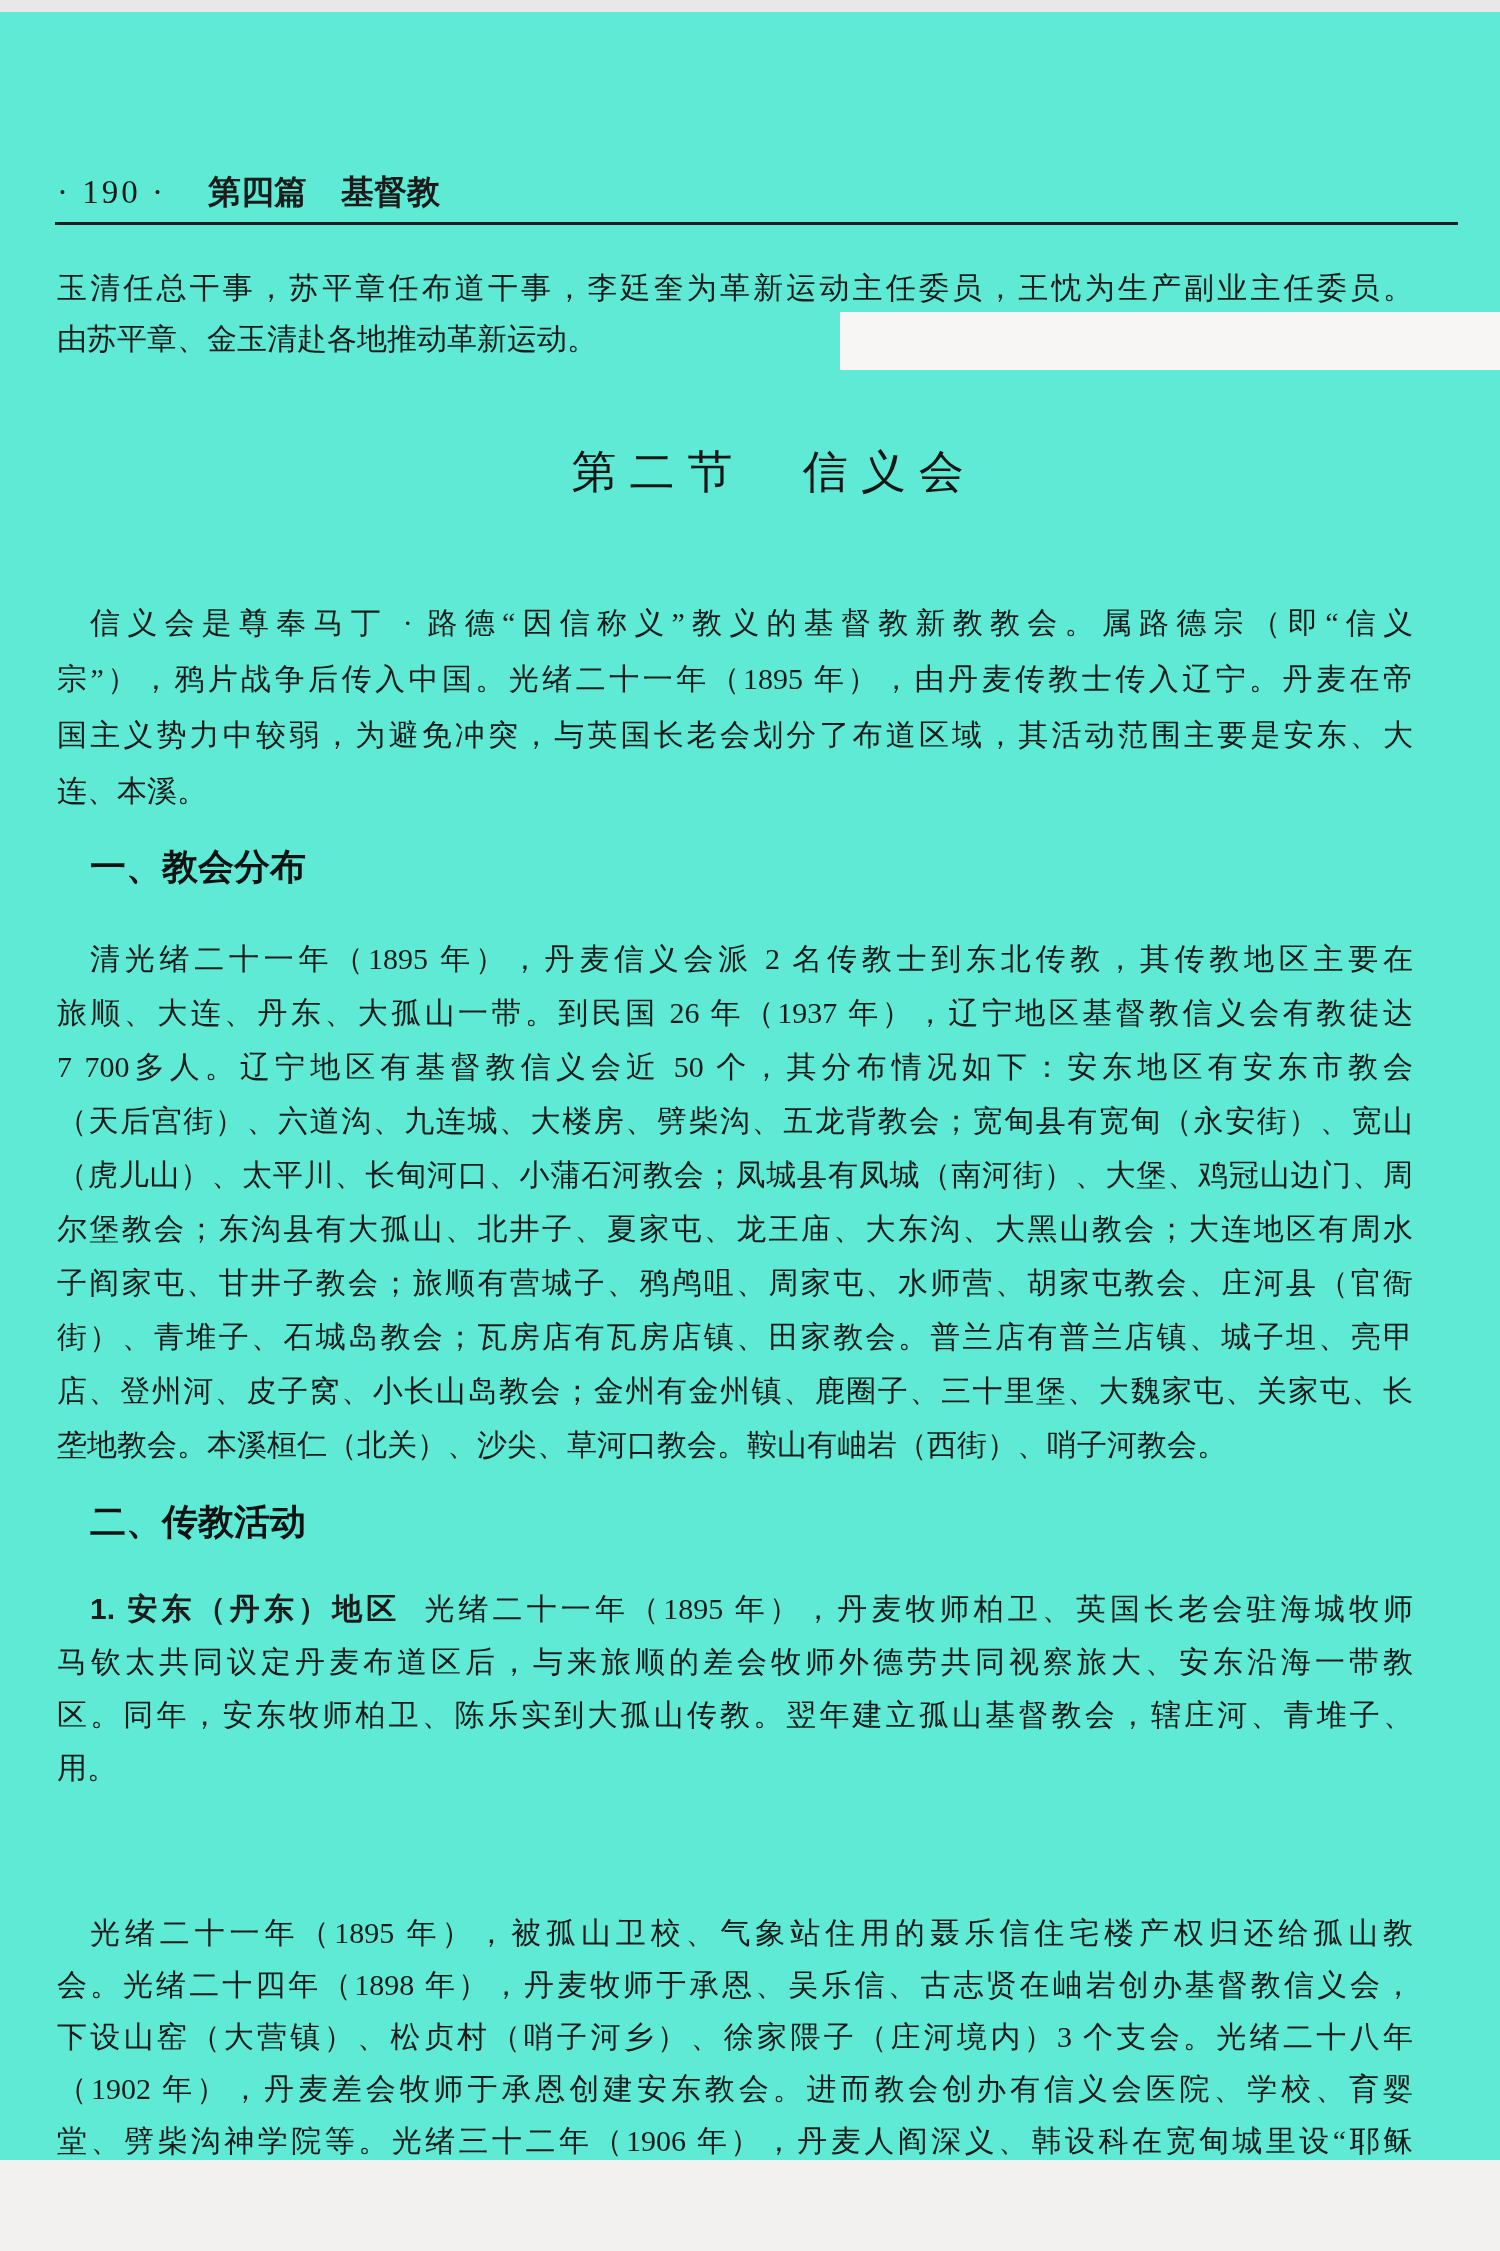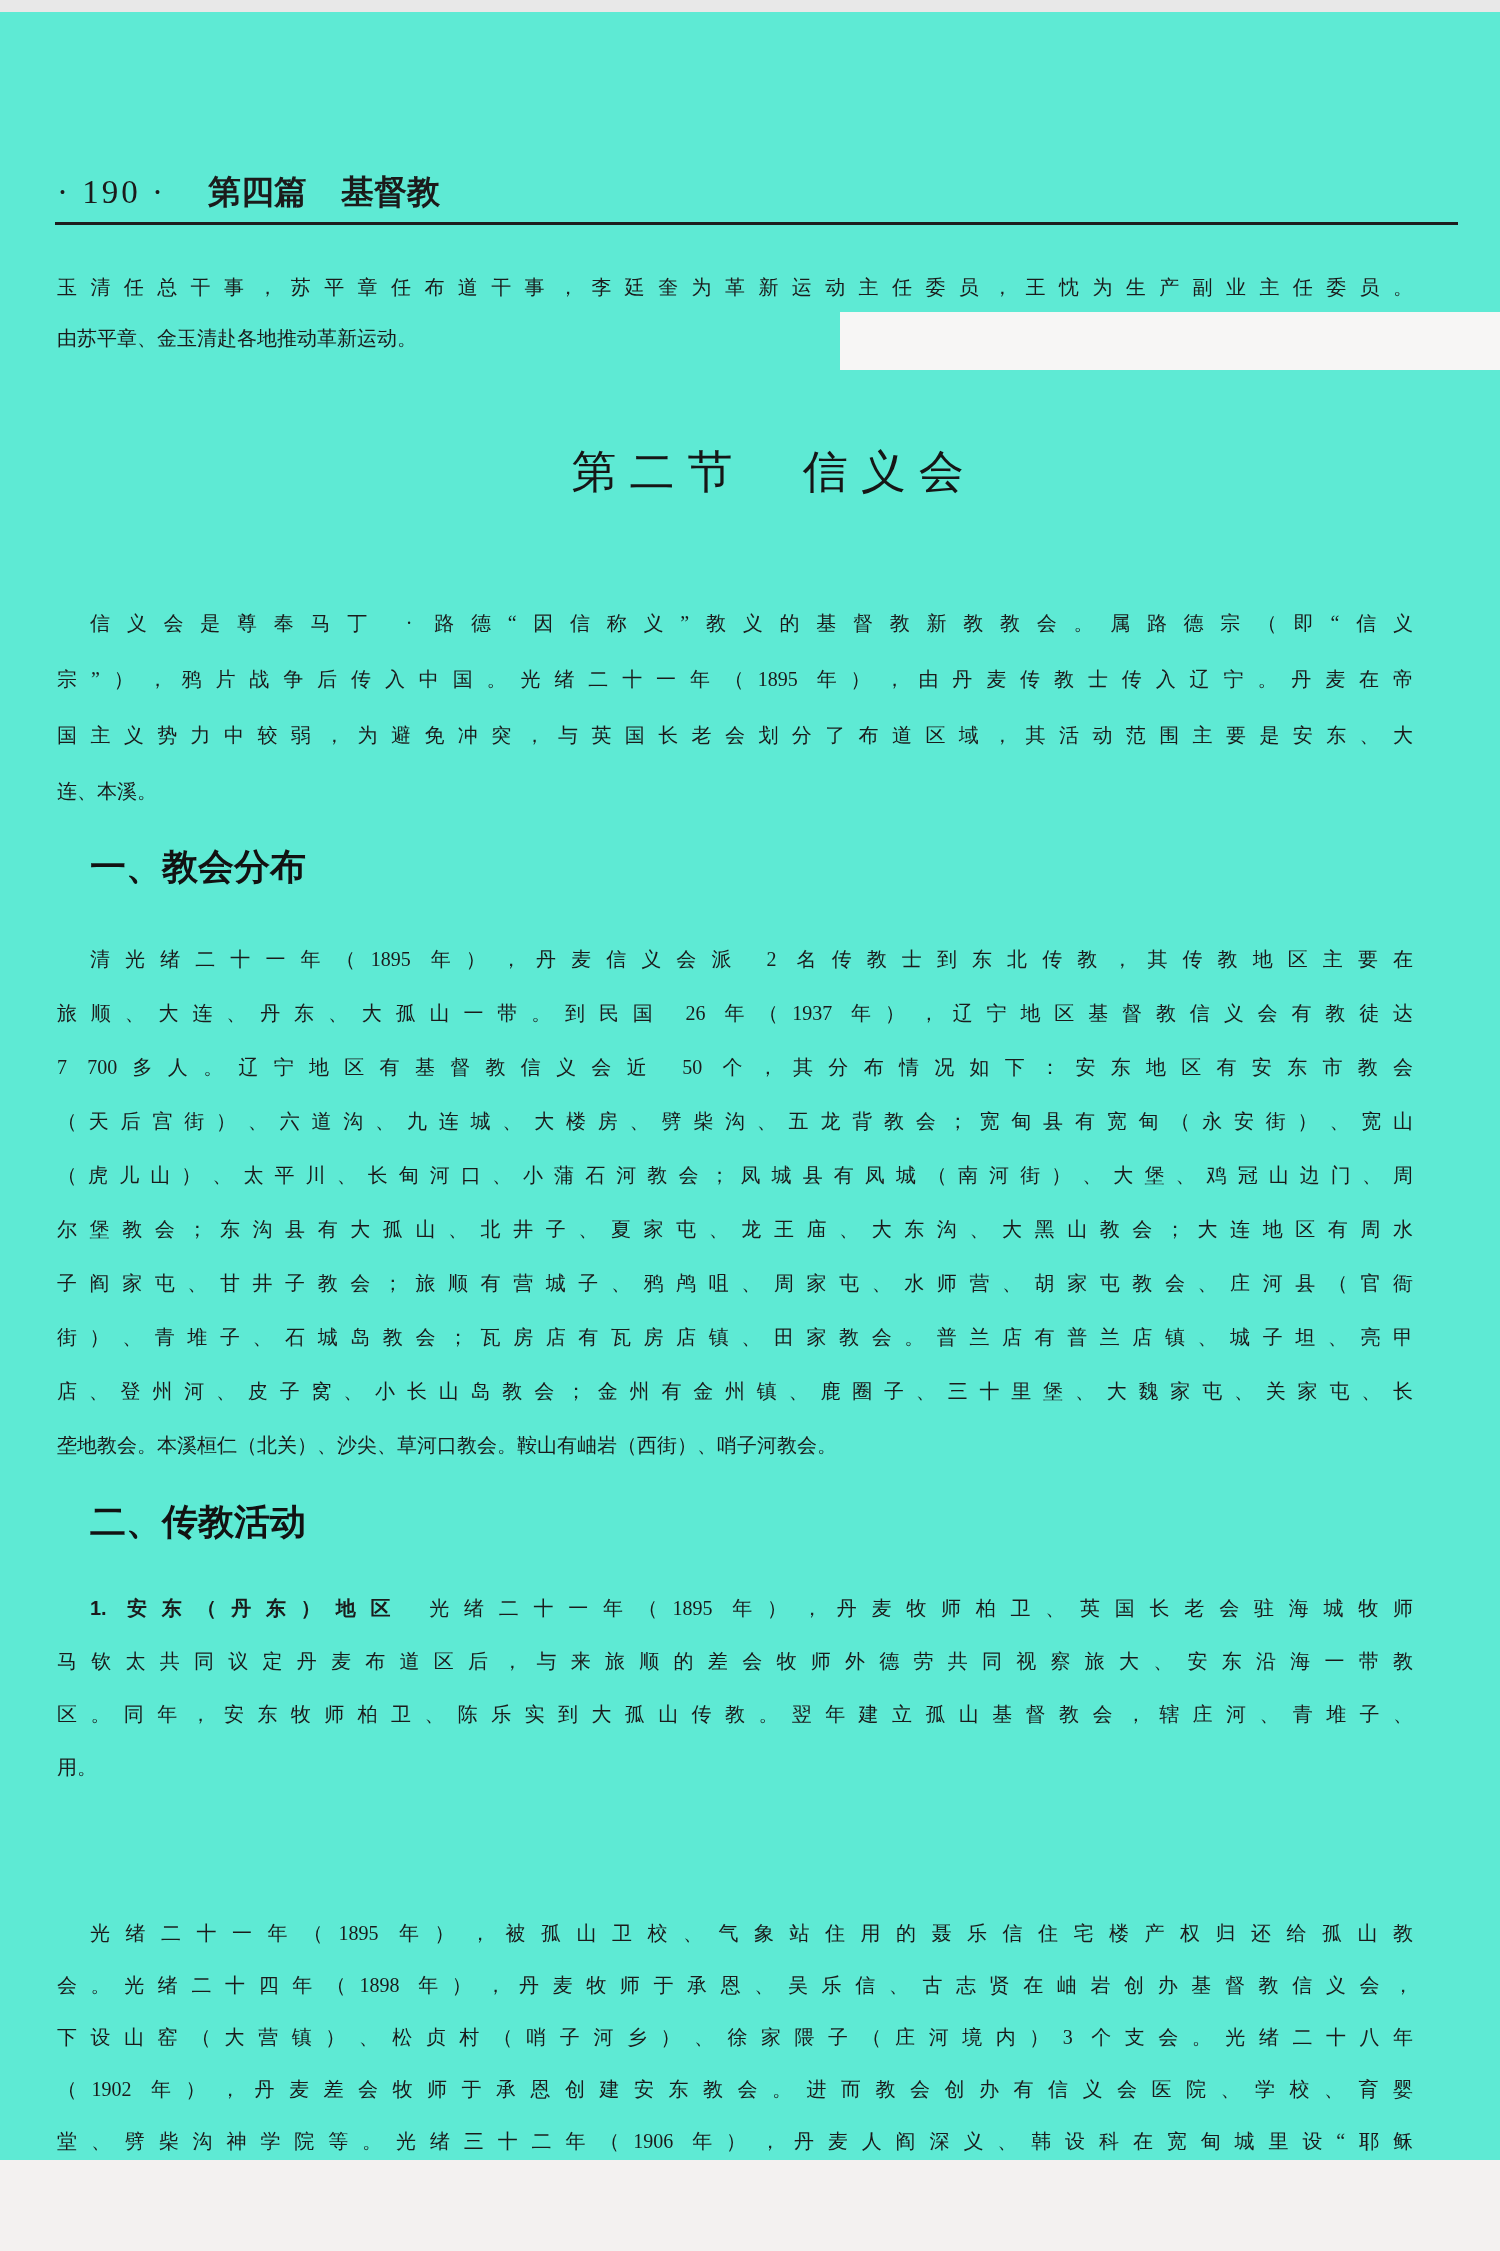--- a/index.html
+++ b/index.html
@@ -25,21 +25,21 @@
   .page-num { letter-spacing: 3px; }
   .part-label, .part-title {
     font-family: "Liberation Sans", "DejaVu Sans", sans-serif;
     font-weight: bold; font-size: 33px;
   }
   .part-label { margin-left: 42px; text-align: center; }
   .part-title { margin-left: 34px; }
 
   .rule { position: absolute; top: 210px; left: 55px; width: 1403px; height: 3px; background: #1e1e1e; }
 
-  .para { position: absolute; left: 57px; width: 1356px; font-size: 20px; }
+  .para { position: absolute; left: 57px; width: 1356px; font-size: 30px; }
   .pline {
     height: var(--lh); line-height: var(--lh);
     text-align: justify; text-align-last: justify;
     overflow: hidden;
   }
   .pline.last { text-align-last: left; }
   .pline.indent { text-indent: 33px; }
 
   .section-title {
     position: absolute; top: 430px; left: 0; width: 1500px;

